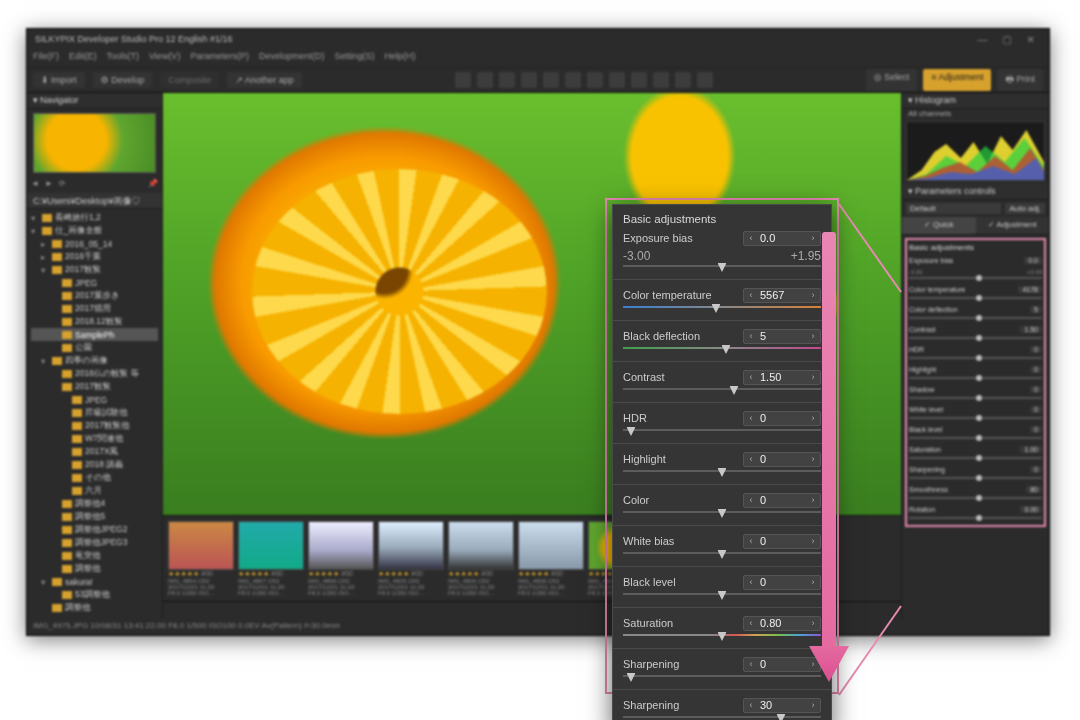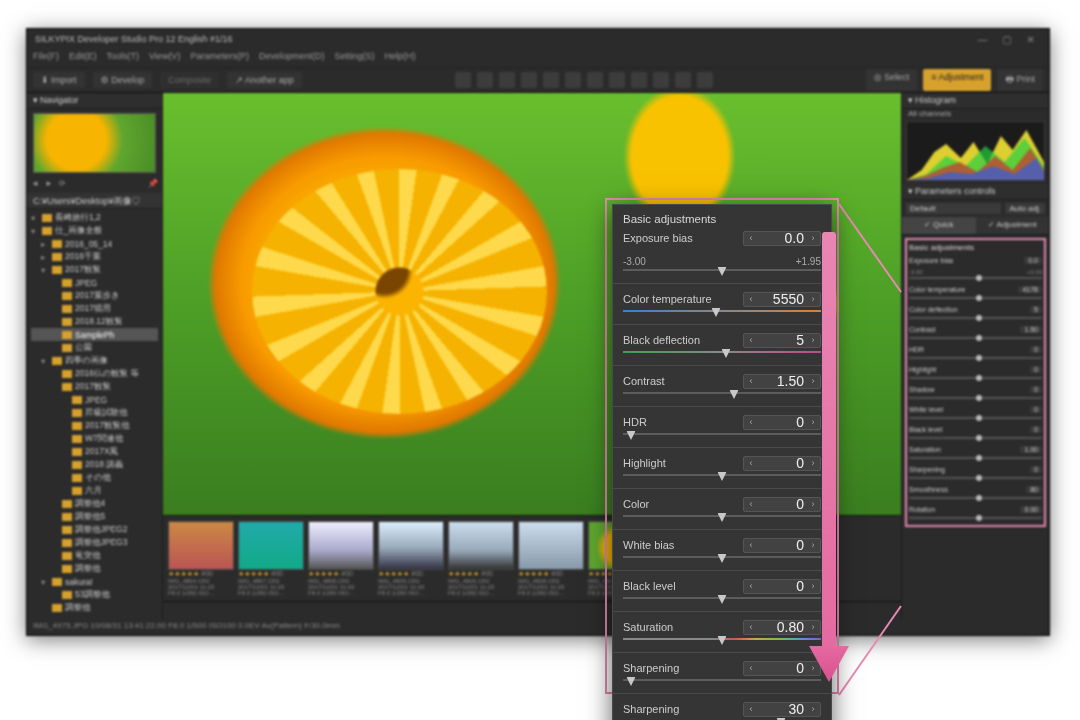--- a/index.html
+++ b/index.html
@@ -94,22 +94,22 @@
     background: #353535; color:#d6d6d6; font-size:11px;
     border:1px solid #4a4a4a; box-shadow: 0 6px 24px rgba(0,0,0,.6);
     padding: 8px 10px 4px;
     z-index: 10;
   }
   .big-panel .title { font-size:11.5px; color:#d6d6d6; margin-bottom:4px;}
   .prow { display:flex; align-items:center; justify-content:space-between; height:18px;}
   .prow .lbl{ font-size:11px; color:#ccc;}
   .stepper{ display:flex; align-items:center; background:#424242; border:1px solid #555; border-radius:2px; height:15px;}
   .stepper .ar{ width:14px; text-align:center; color:#aaa; font-size:9px; user-select:none;}
-  .stepper .val{ min-width:48px; text-align:right; font-size:14px; color:#eee; padding:0 2px;}
-  .range{ display:flex; justify-content:space-between; font-size:10px; color:#aaa; margin-top:9px;}
+  .stepper .val{ min-width:48px; text-align:left; font-size:11px; color:#eee; padding:0 2px;}
+  .range{ display:flex; justify-content:space-between; font-size:12px; color:#aaa; margin-top:2px;}
   .pslide{ height:6px; margin:2px 0 8px; position:relative;}
   .pslide .track{position:absolute; left:0; right:0; top:0; height:2px; background:#5c5c5c;}
   .pslide .knob{position:absolute; top:-2px; width:9px; height:9px; background:#c8c8c8; clip-path: polygon(50% 0,100% 100%,0 100%); transform: translateX(-50%) rotate(180deg);}
   .pslide.temp .track{ background: linear-gradient(90deg,#3a7fd0,#888,#d6803a);}
   .pslide.defl .track{ background: linear-gradient(90deg,#3fa04a,#888,#c04a8d);}
   .pslide.sat  .track{ background: linear-gradient(90deg,#888 0 45%, #d05555,#d0a255,#7bbf45,#4aa3d0,#8a55d0);}
   .sep{height:1px;background:#4a4a4a;margin:0 -10px 6px;}
 
   
   .callout-box{
@@ -527,21 +527,21 @@
     <div class="pslide ">
       <div class="track"></div>
         <div class="knob" style="left:50%"></div>
     </div>
     <div class="sep"></div>
 
     <div class="prow">
       <span class="lbl">Color temperature</span>
       <span class="stepper">
         <span class="ar">‹</span>
-        <span class="val">5550</span>
+        <span class="val">5567</span>
         <span class="ar">›</span>
       </span>
     </div>
 
     <div class="pslide temp">
       <div class="track"></div>
         <div class="knob" style="left:47%"></div>
     </div>
     <div class="sep"></div>
 

